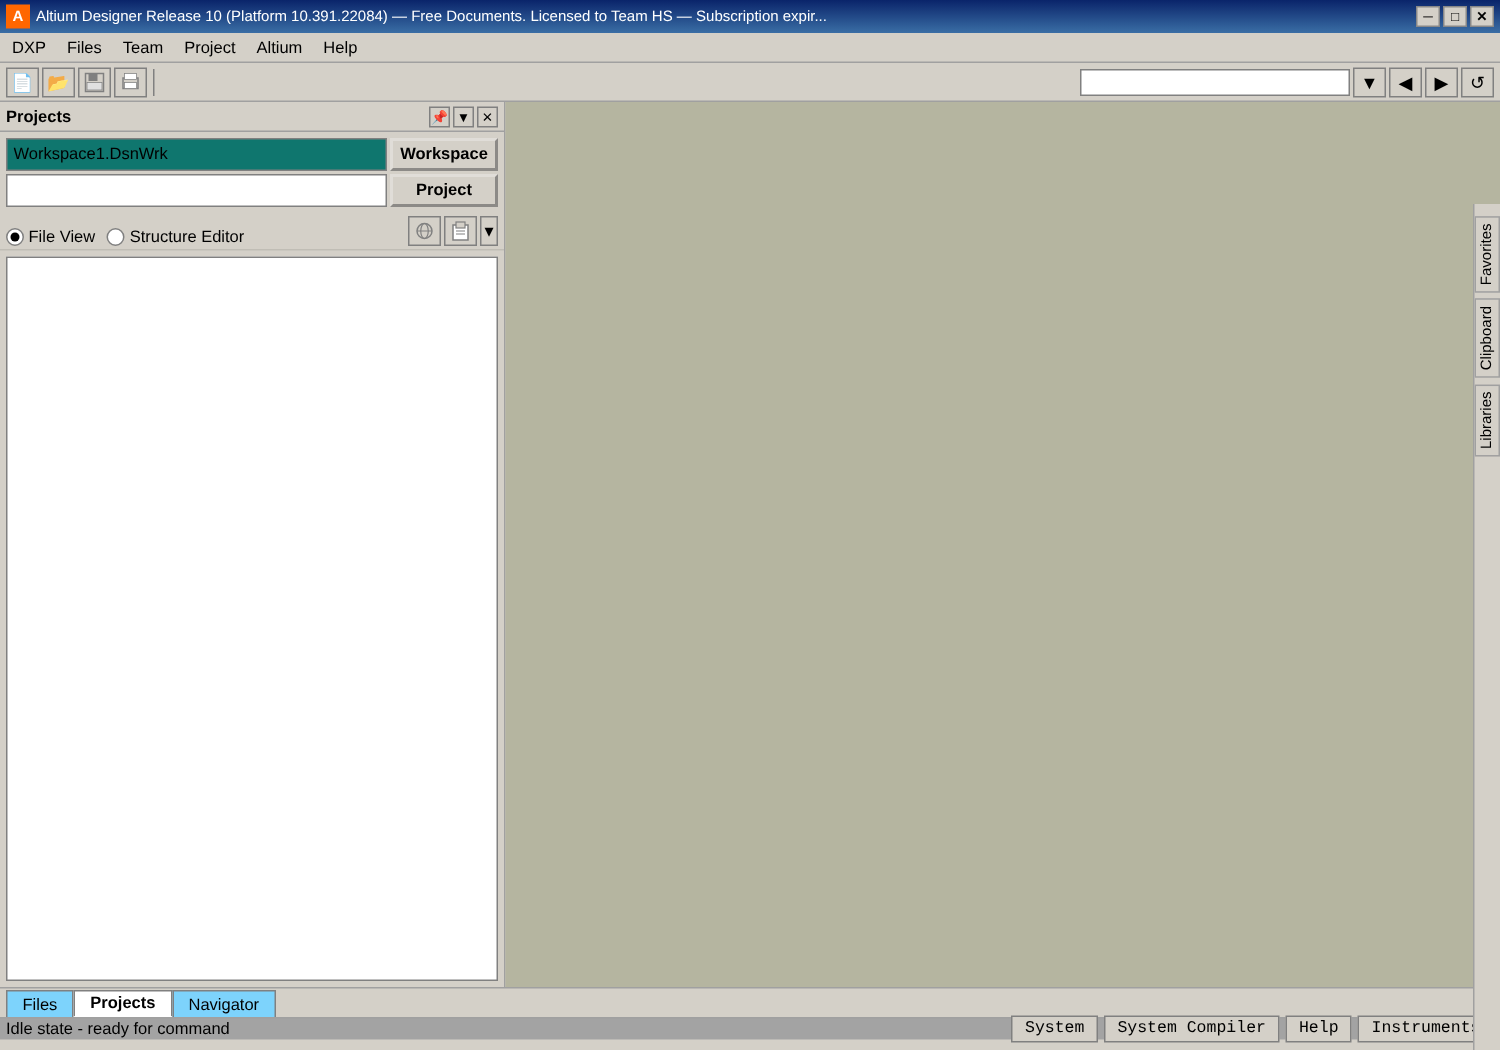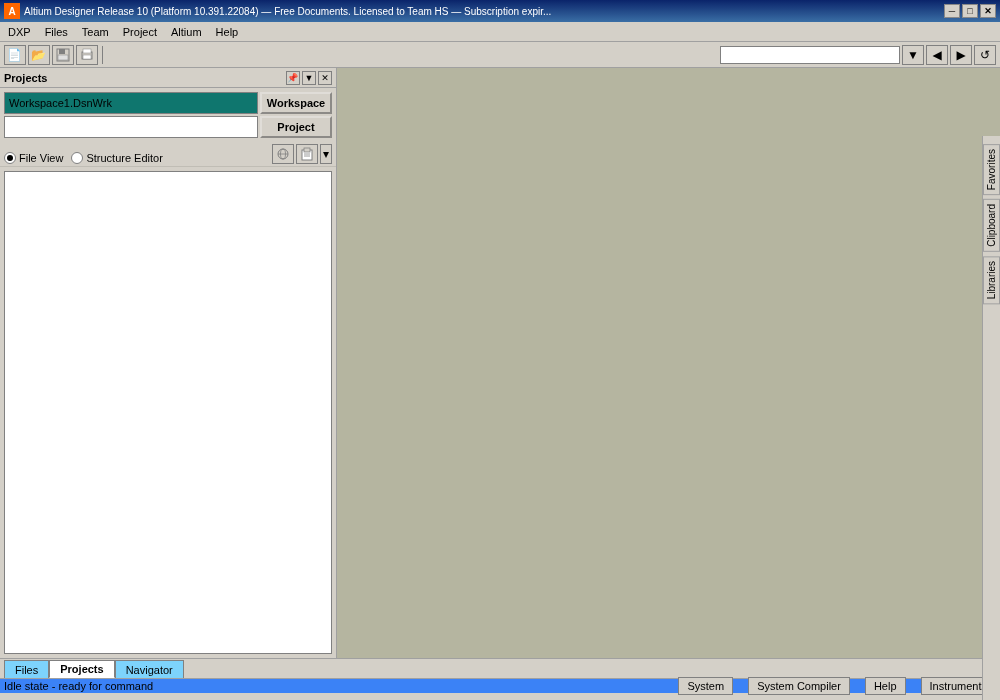--- a/index.html
+++ b/index.html
@@ -316,34 +316,35 @@
     }
     .bottom-tab.active {
       background: white;
       border-bottom: 1px solid white;
       font-weight: bold;
     }
 
     
     #status-bar {
       height: 15px;
-      background: #3b82f6;
+      background: #a3a3a3;
       border-top: 1px solid #a0a0a0;
       display: flex;
       align-items: center;
       padding: 0 4px;
       font-size: 11px;
       justify-content: space-between;
     }
     #status-left {
       flex: 1;
     }
     #status-right {
       display: flex;
-      gap: 15px;
+      gap: 4px;
+      font-family: Liberation Mono, monospace;
     }
     .status-btn {
       padding: 1px 8px;
       background: #d4d0c8;
       border: 1px solid #808080;
       font-size: 11px;
       cursor: pointer;
       height: 18px;
       display: flex;
       align-items: center;

